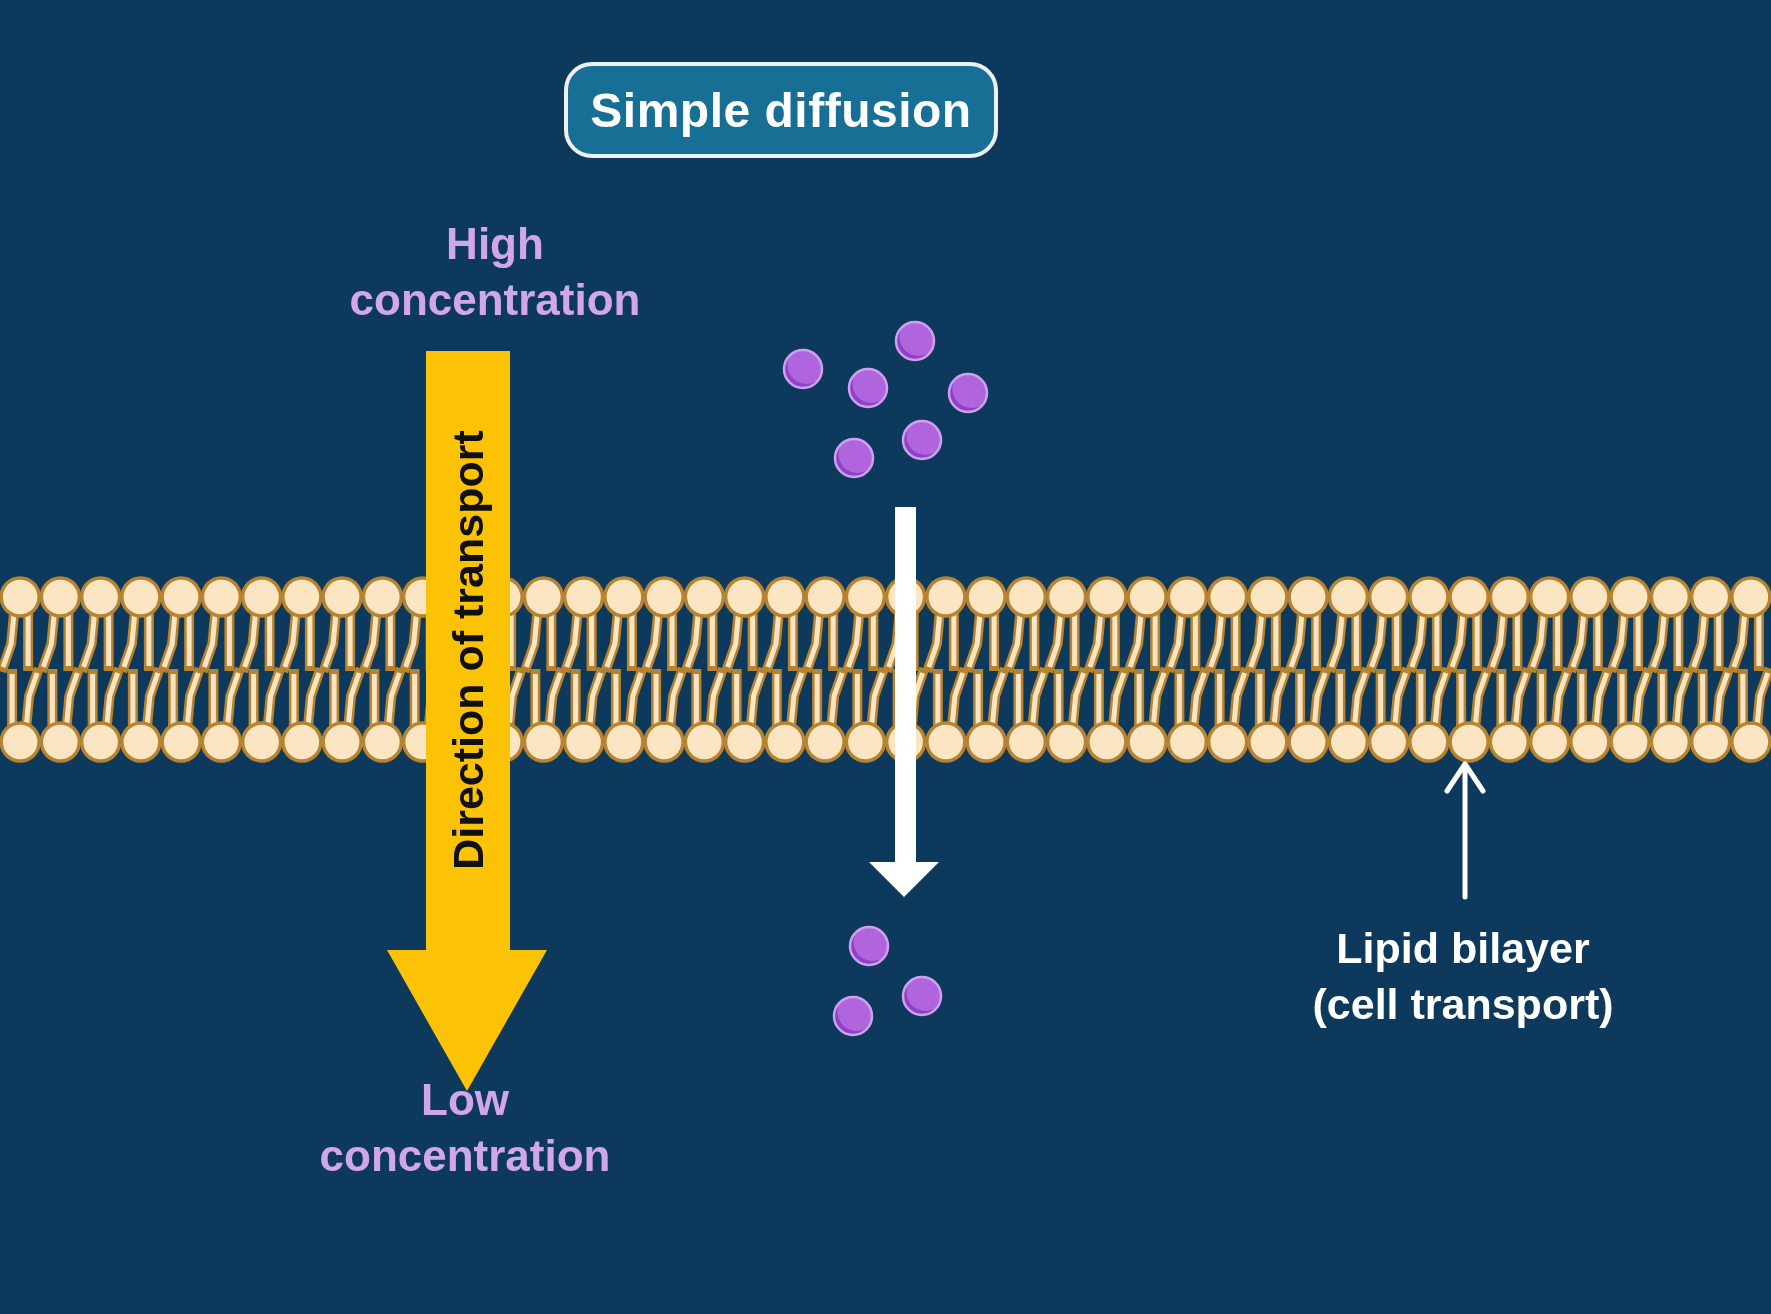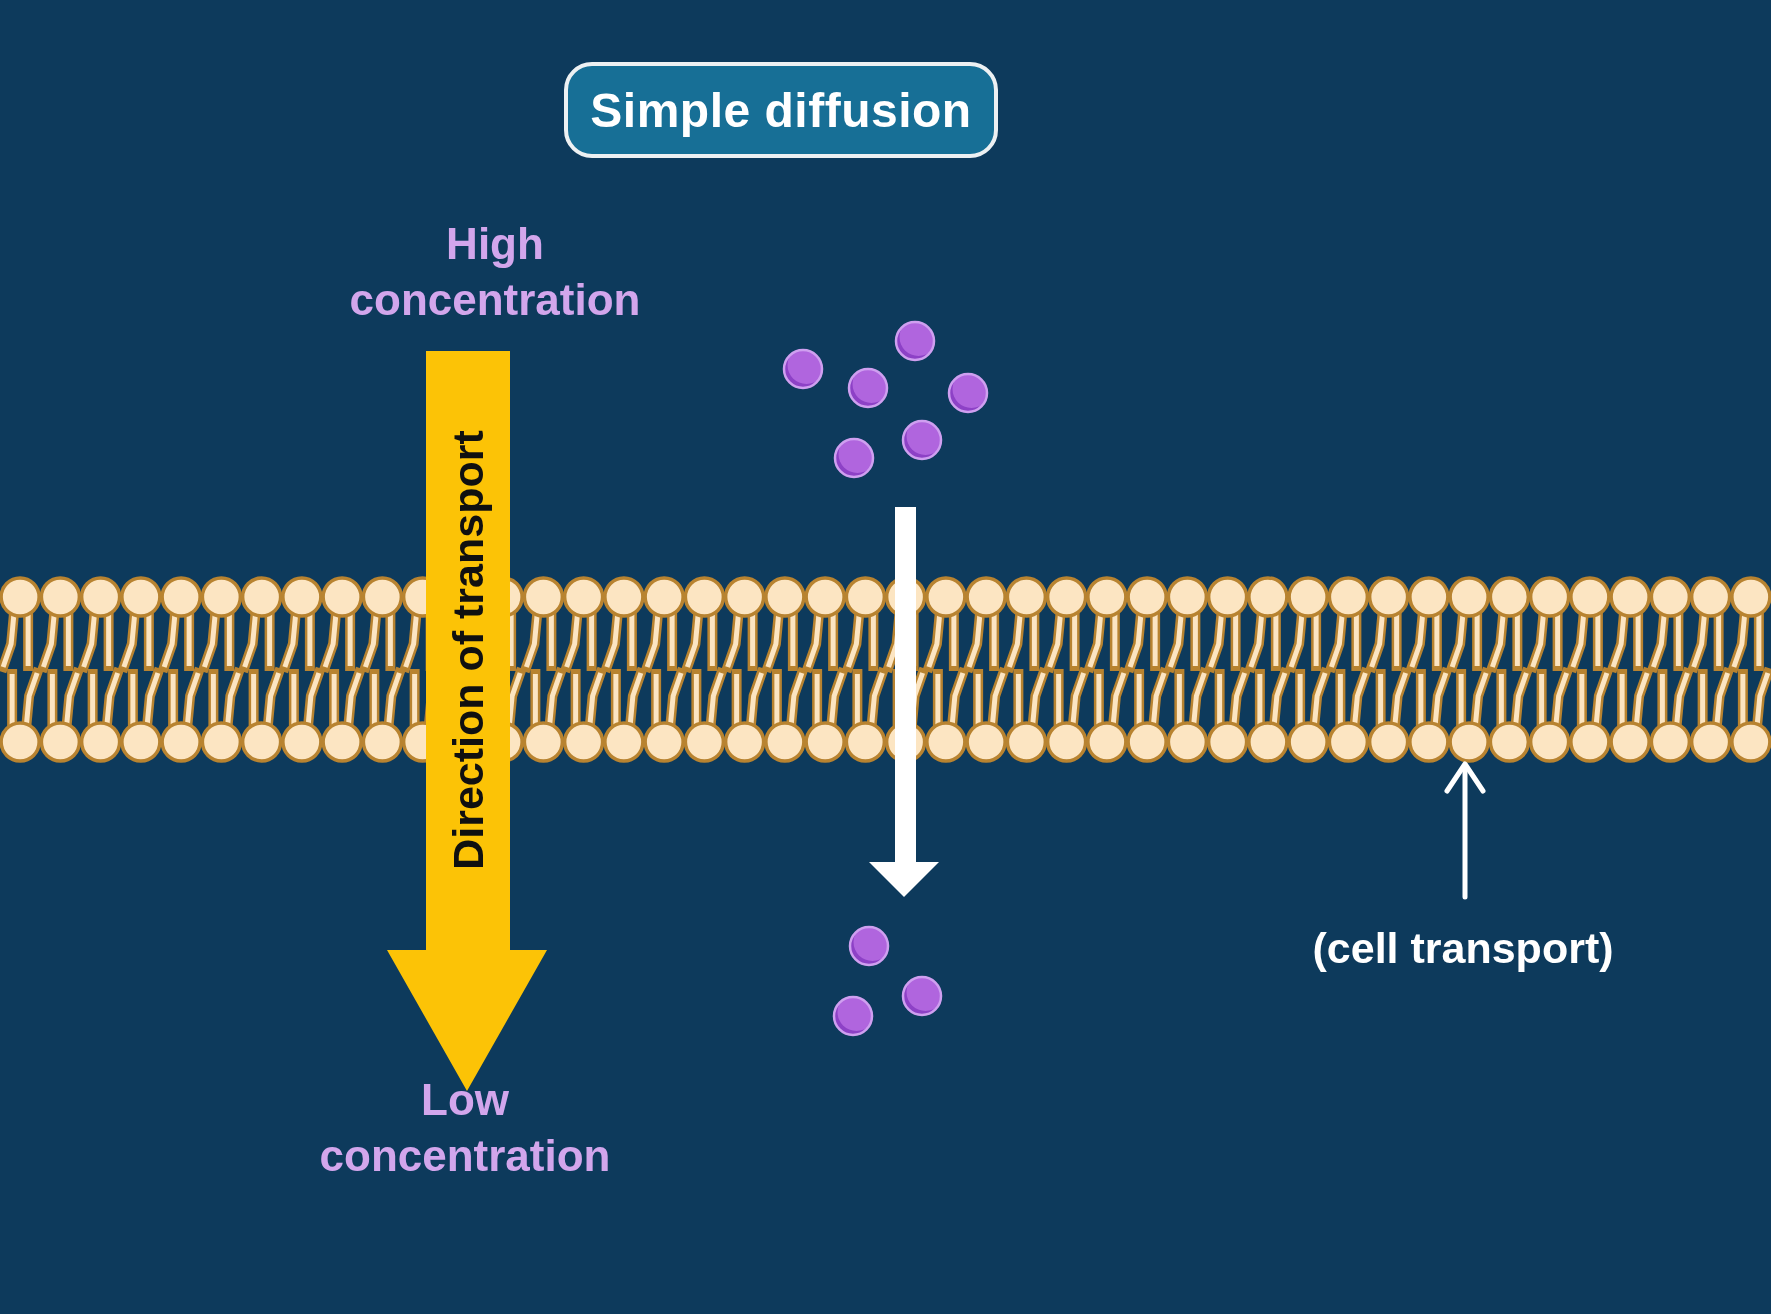--- a/index.html
+++ b/index.html
@@ -582,16 +582,17 @@
   </div>
 
   <div class="direction-text">Direction of transport</div>
 
   <div class="label purple low-label">
     <div>Low</div>
     <div>concentration</div>
   </div>
 
   <div class="label white membrane-label">
+    <div>Lipid bilayer</div>
     <div>(cell transport)</div>
   </div>
 
 </div>
 
 </body></html>

